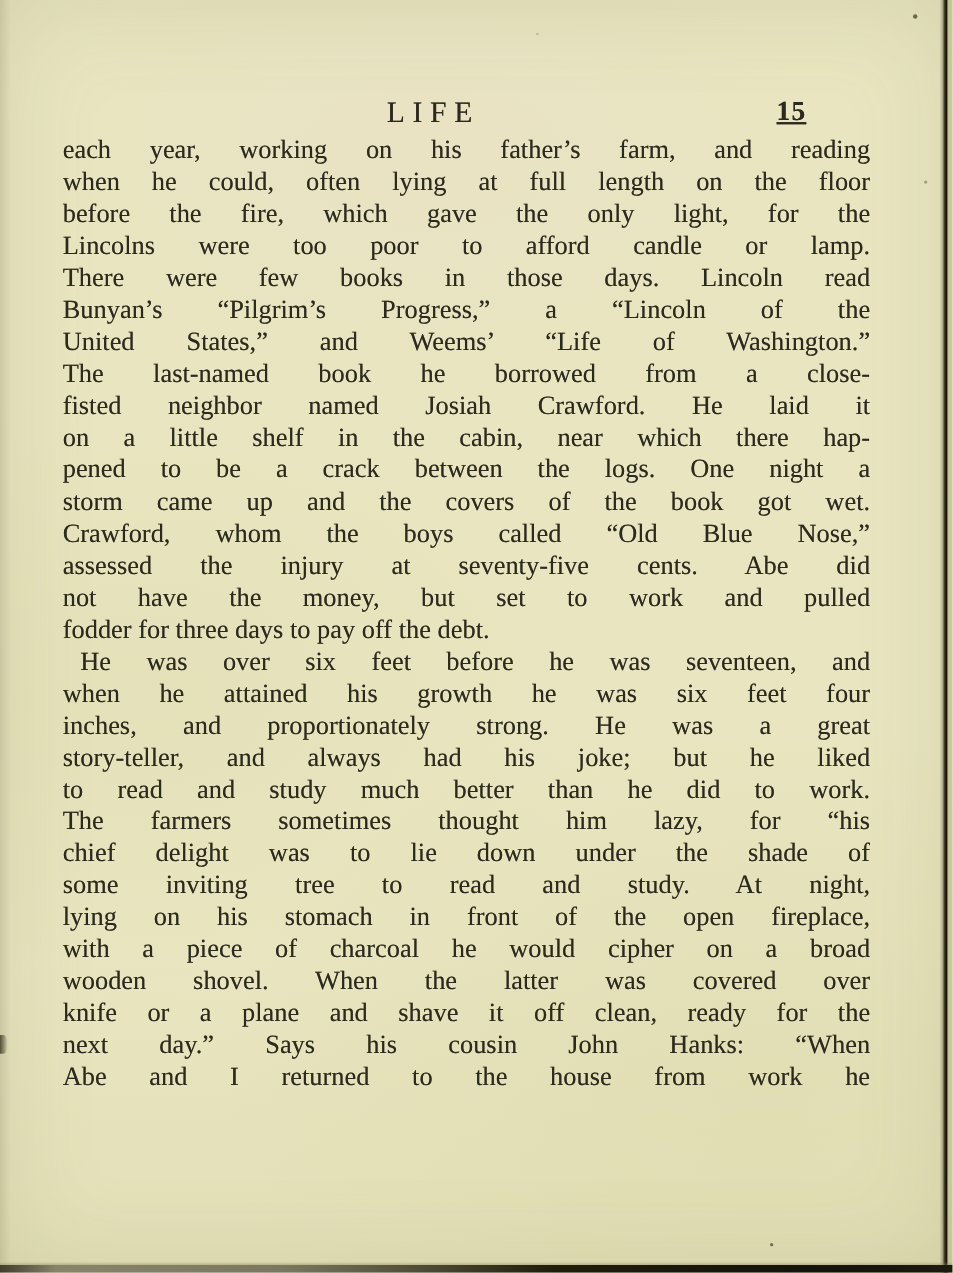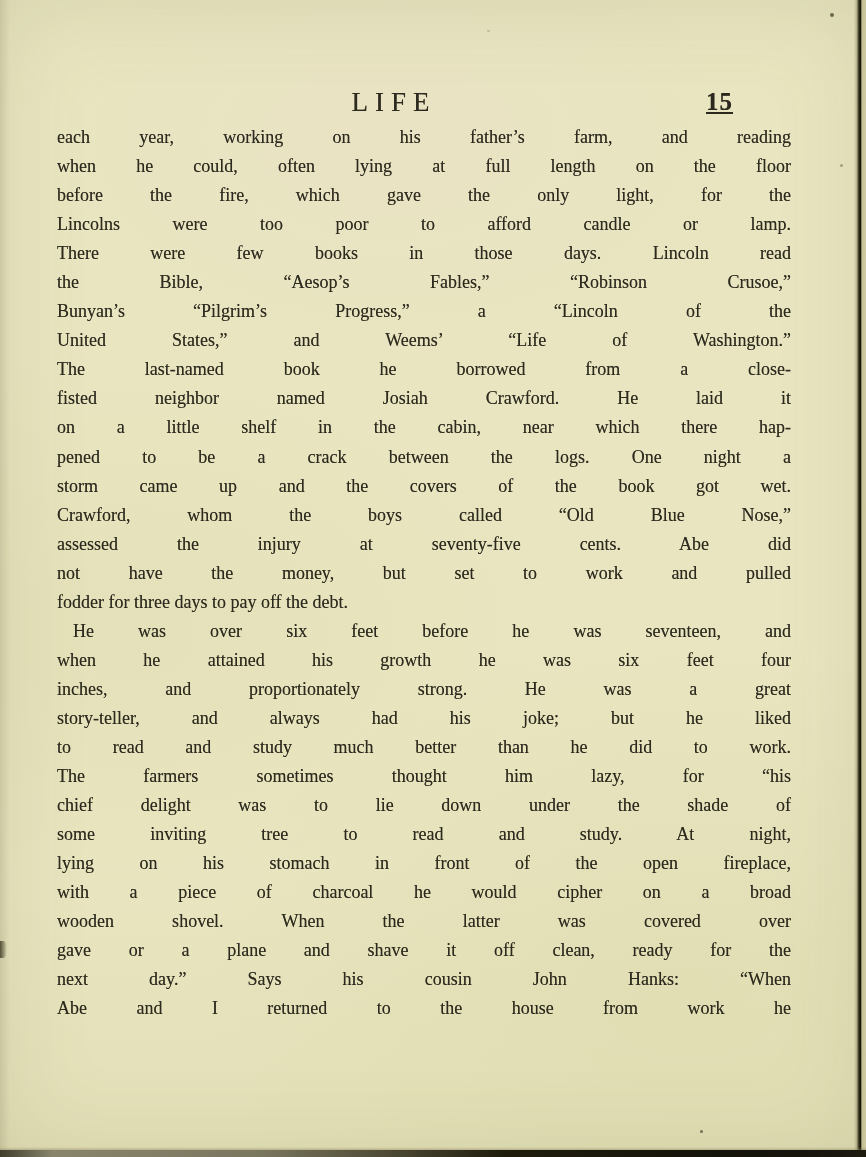--- a/index.html
+++ b/index.html
@@ -39,21 +39,21 @@
   .running-header .pagenum {
     position:absolute; left:706px; top:0;
     font-size:25px; font-weight:700; letter-spacing:1px; line-height:30px;
     text-shadow: 0 0 0.6px rgba(44,42,30,0.65);
     text-decoration: underline;
   }
   .body-text {
     position:absolute; left:57px; top:123px; width:734px;
   }
   .line {
-    height:29.06px; line-height:29.06px; font-size:18px;
+    height:29.06px; line-height:29.06px; font-size:24px;
     text-align:justify; text-align-last:justify;
     white-space:normal; overflow:hidden;
     text-shadow: 0 0 0.6px rgba(44,42,30,0.55);
   }
   .line.para-end { text-align-last:left; }
   .line.indent { padding-left:16px; }
   .right-edge {
     position:absolute; top:0; bottom:0; right:0; width:12px; pointer-events:none;
     background: linear-gradient(to right,
       rgba(60,56,38,0) 0%, rgba(60,56,38,0.25) 22%,
@@ -90,21 +90,20 @@
     <span class="title">LIFE</span>
     <span class="pagenum">15</span>
   </div>
 
   <div class="body-text">
     <div class="line">each year, working on his father’s farm, and reading</div>
     <div class="line">when he could, often lying at full length on the floor</div>
     <div class="line">before the fire, which gave the only light, for the</div>
     <div class="line">Lincolns were too poor to afford candle or lamp.</div>
     <div class="line">There were few books in those days. Lincoln read</div>
-    <div class="line">the Bible, “Aesop’s Fables,” “Robinson Crusoe,”</div>
     <div class="line">Bunyan’s “Pilgrim’s Progress,” a “Lincoln of the</div>
     <div class="line">United States,” and Weems’ “Life of Washington.”</div>
     <div class="line">The last-named book he borrowed from a close-</div>
     <div class="line">fisted neighbor named Josiah Crawford. He laid it</div>
     <div class="line">on a little shelf in the cabin, near which there hap-</div>
     <div class="line">pened to be a crack between the logs. One night a</div>
     <div class="line">storm came up and the covers of the book got wet.</div>
     <div class="line">Crawford, whom the boys called “Old Blue Nose,”</div>
     <div class="line">assessed the injury at seventy-five cents. Abe did</div>
     <div class="line">not have the money, but set to work and pulled</div>
@@ -113,21 +112,21 @@
     <div class="line">when he attained his growth he was six feet four</div>
     <div class="line">inches, and proportionately strong. He was a great</div>
     <div class="line">story-teller, and always had his joke; but he liked</div>
     <div class="line">to read and study much better than he did to work.</div>
     <div class="line">The farmers sometimes thought him lazy, for “his</div>
     <div class="line">chief delight was to lie down under the shade of</div>
     <div class="line">some inviting tree to read and study. At night,</div>
     <div class="line">lying on his stomach in front of the open fireplace,</div>
     <div class="line">with a piece of charcoal he would cipher on a broad</div>
     <div class="line">wooden shovel. When the latter was covered over</div>
-    <div class="line">gave or a plane and shave it off clean, ready for the</div>
+    <div class="line">knife or a plane and shave it off clean, ready for the</div>
     <div class="line">next day.” Says his cousin John Hanks: “When</div>
     <div class="line">Abe and I returned to the house from work he</div>
   </div>
 
   <div class="nick-left"></div>
   <div class="speck s1"></div>
   <div class="speck s2"></div>
   <div class="speck s3"></div>
   <div class="speck s4"></div>
 

